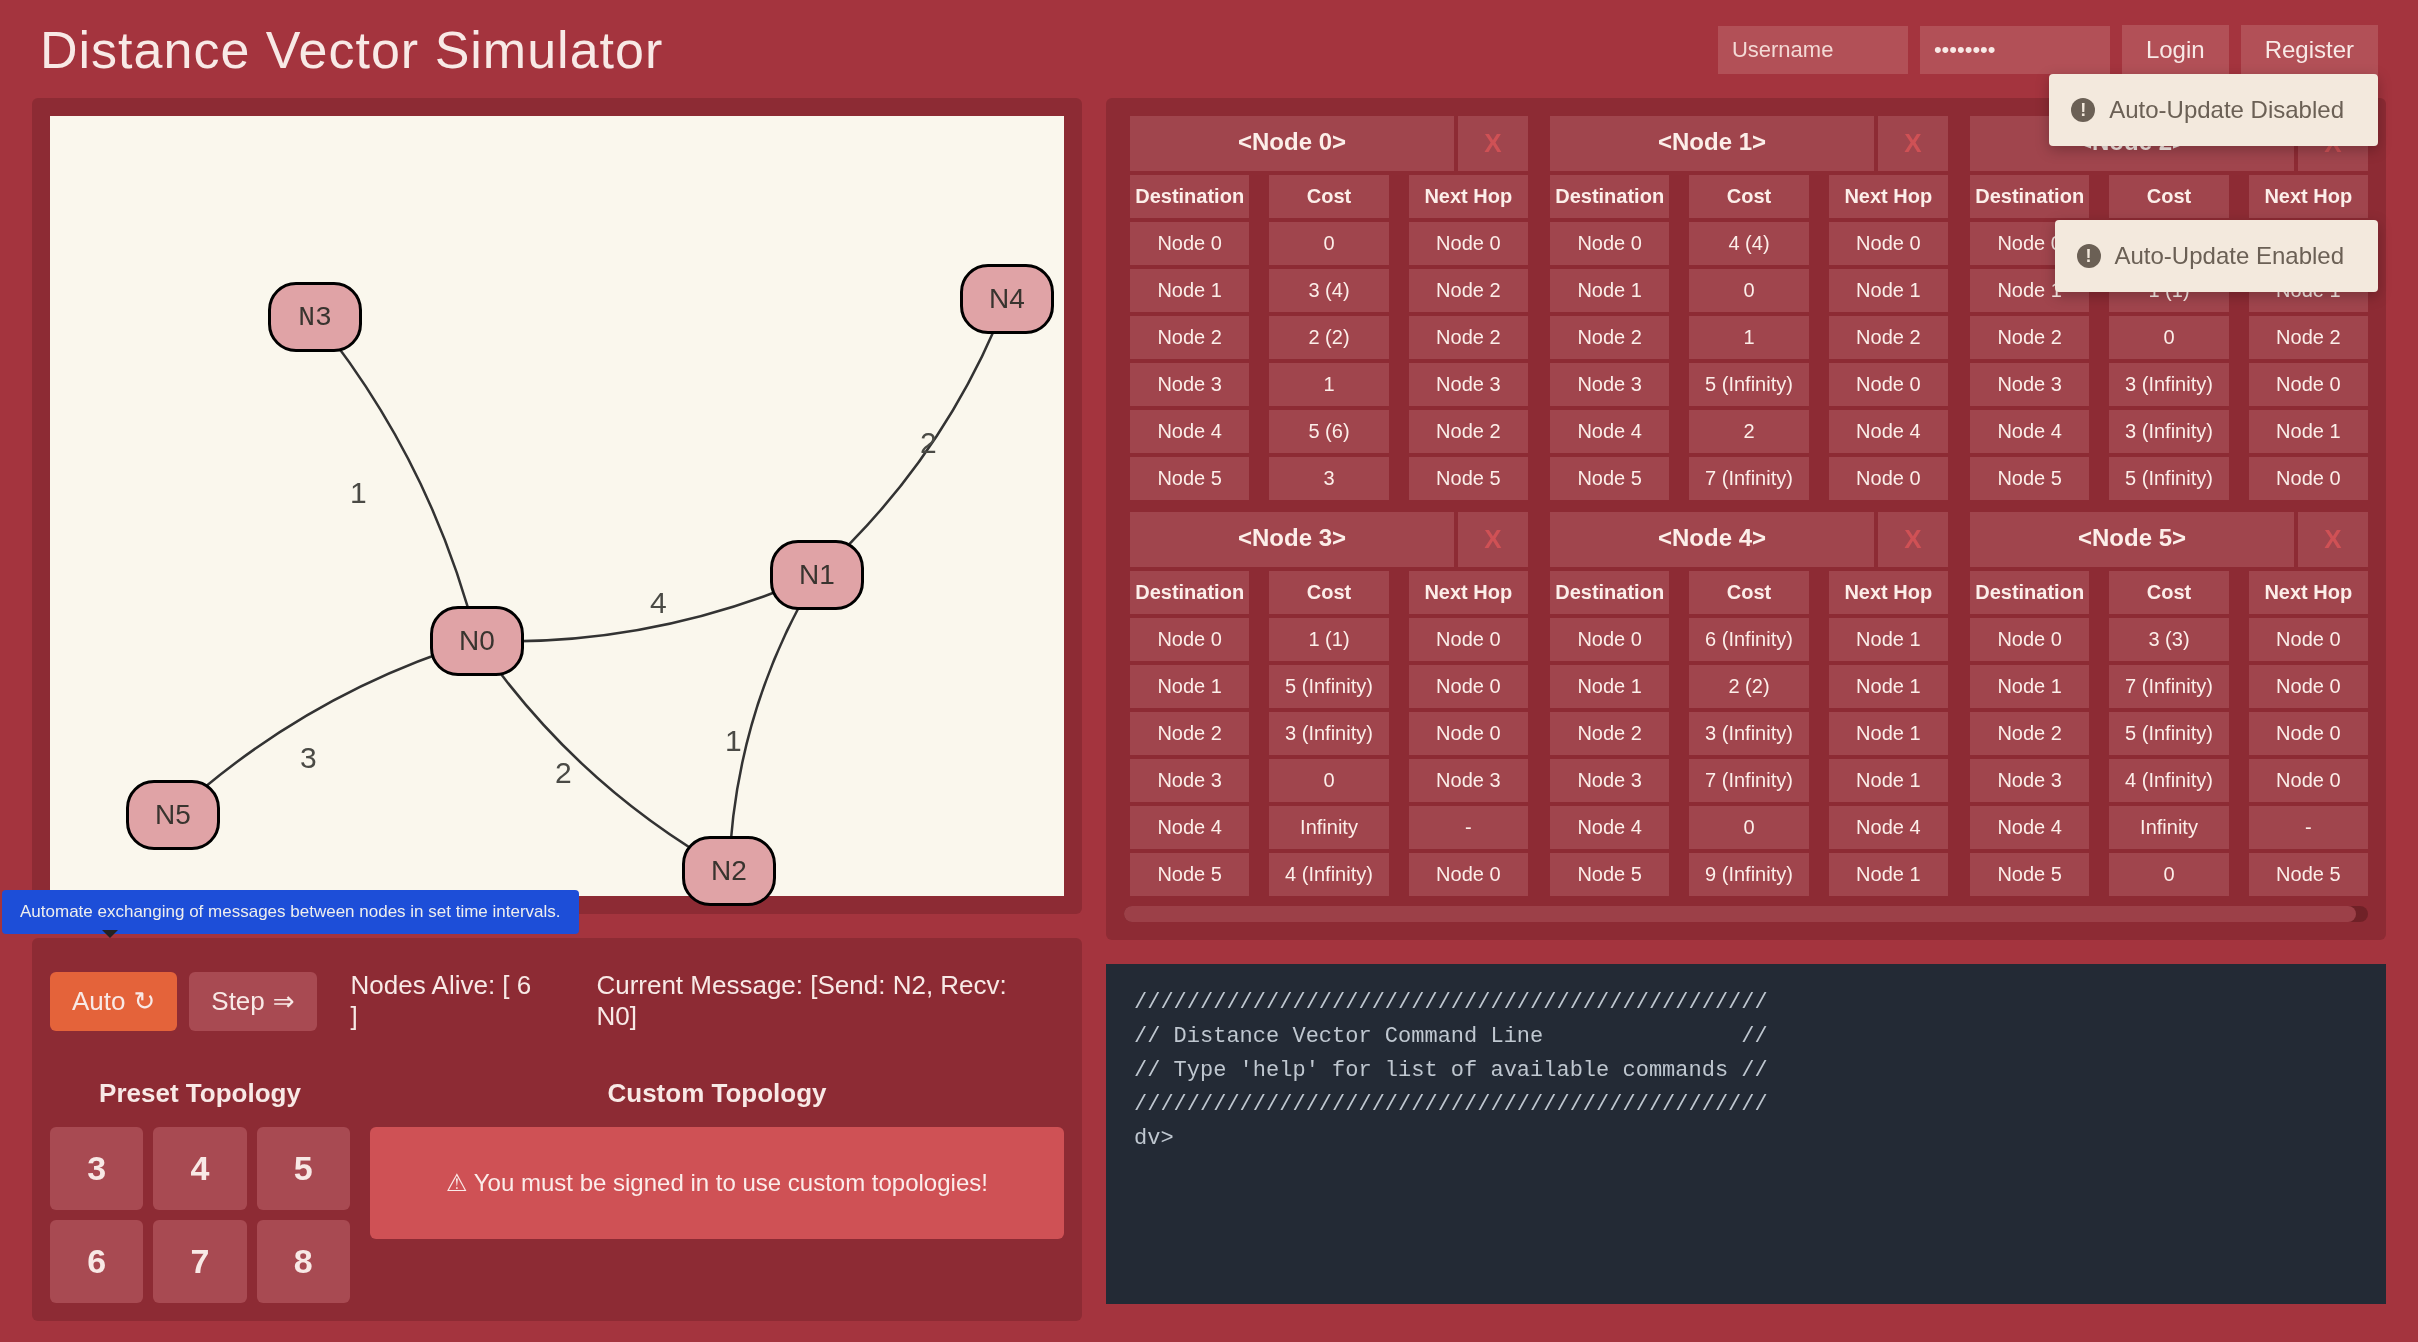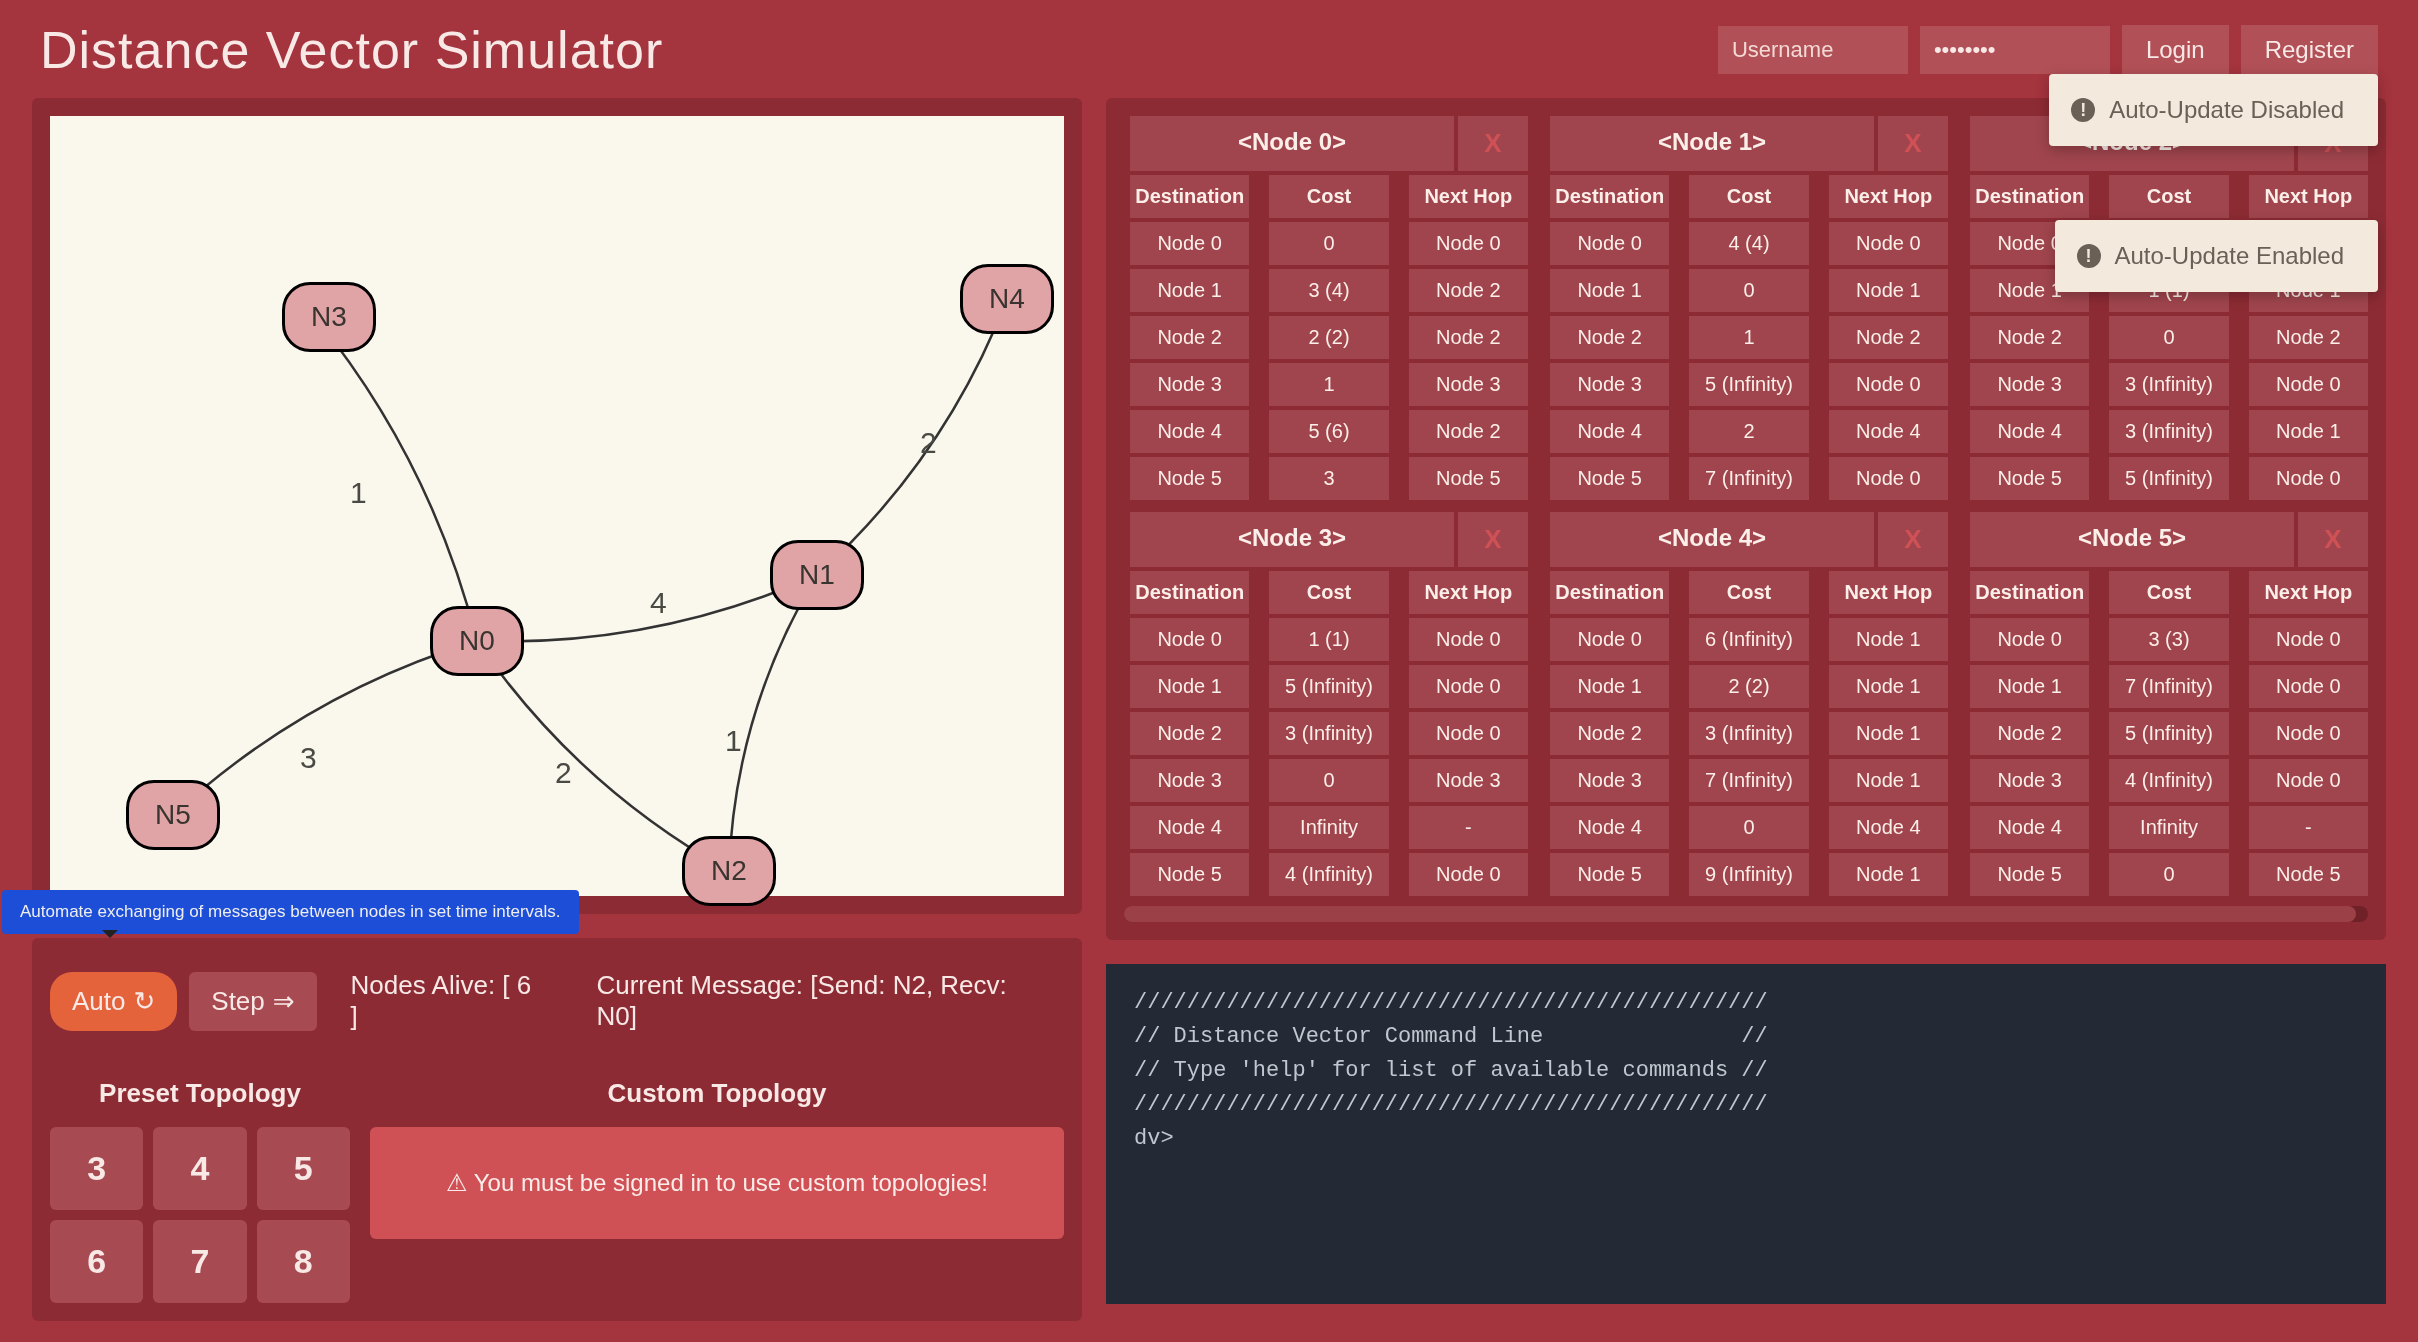--- a/index.html
+++ b/index.html
@@ -81,21 +81,21 @@
   border: none;
   color: #f8e9e6;
   padding: 14px 22px;
   font-size: 26px;
   border-radius: 6px;
   cursor: pointer;
   display: inline-flex;
   align-items: center;
   gap: 8px;
 }
-.btn.primary { background: #e4633a; border-radius: 22px; }
+.btn.primary { background: #e4633a; }
 .info-pill { color: #f8e9e6; font-size: 26px; padding: 14px 22px; }
 .topo-grid { display: flex; gap: 20px; }
 .topo-col { flex: 0 0 300px; }
 .topo-col.wide { flex: 1; }
 .topo-head {
   font-size: 26px;
   font-weight: 600;
   color: #f8e9e6;
   text-align: center;
   padding: 10px 0 18px 0;
@@ -245,21 +245,21 @@
           </svg>
       <div class="edge-lbl" style="left: 300px; top: 360px;">1</div>
           <div class="edge-lbl" style="left: 250px; top: 625px;">3</div>
           <div class="edge-lbl" style="left: 505px; top: 640px;">2</div>
           <div class="edge-lbl" style="left: 600px; top: 470px;">4</div>
           <div class="edge-lbl" style="left: 675px; top: 608px;">1</div>
           <div class="edge-lbl" style="left: 870px; top: 310px;">2</div>
           <div class="node-circ" style="left: 380px; top: 490px;">N0</div>
           <div class="node-circ" style="left: 720px; top: 424px;">N1</div>
           <div class="node-circ" style="left: 632px; top: 720px;">N2</div>
-          <div class="node-circ" style="left: 232px; top: 166px;">N3</div>
+          <div class="node-circ" style="left: 218px; top: 166px; font-family: Liberation Mono, monospace;">N3</div>
           <div class="node-circ" style="left: 910px; top: 148px;">N4</div>
           <div class="node-circ" style="left: 76px; top: 664px;">N5</div>
         </div>
     </div>
 
     <div class="panel">
       <div class="ctrls-row">
         <button class="btn primary">
           <span>Auto</span>
           <span>↻</span>

